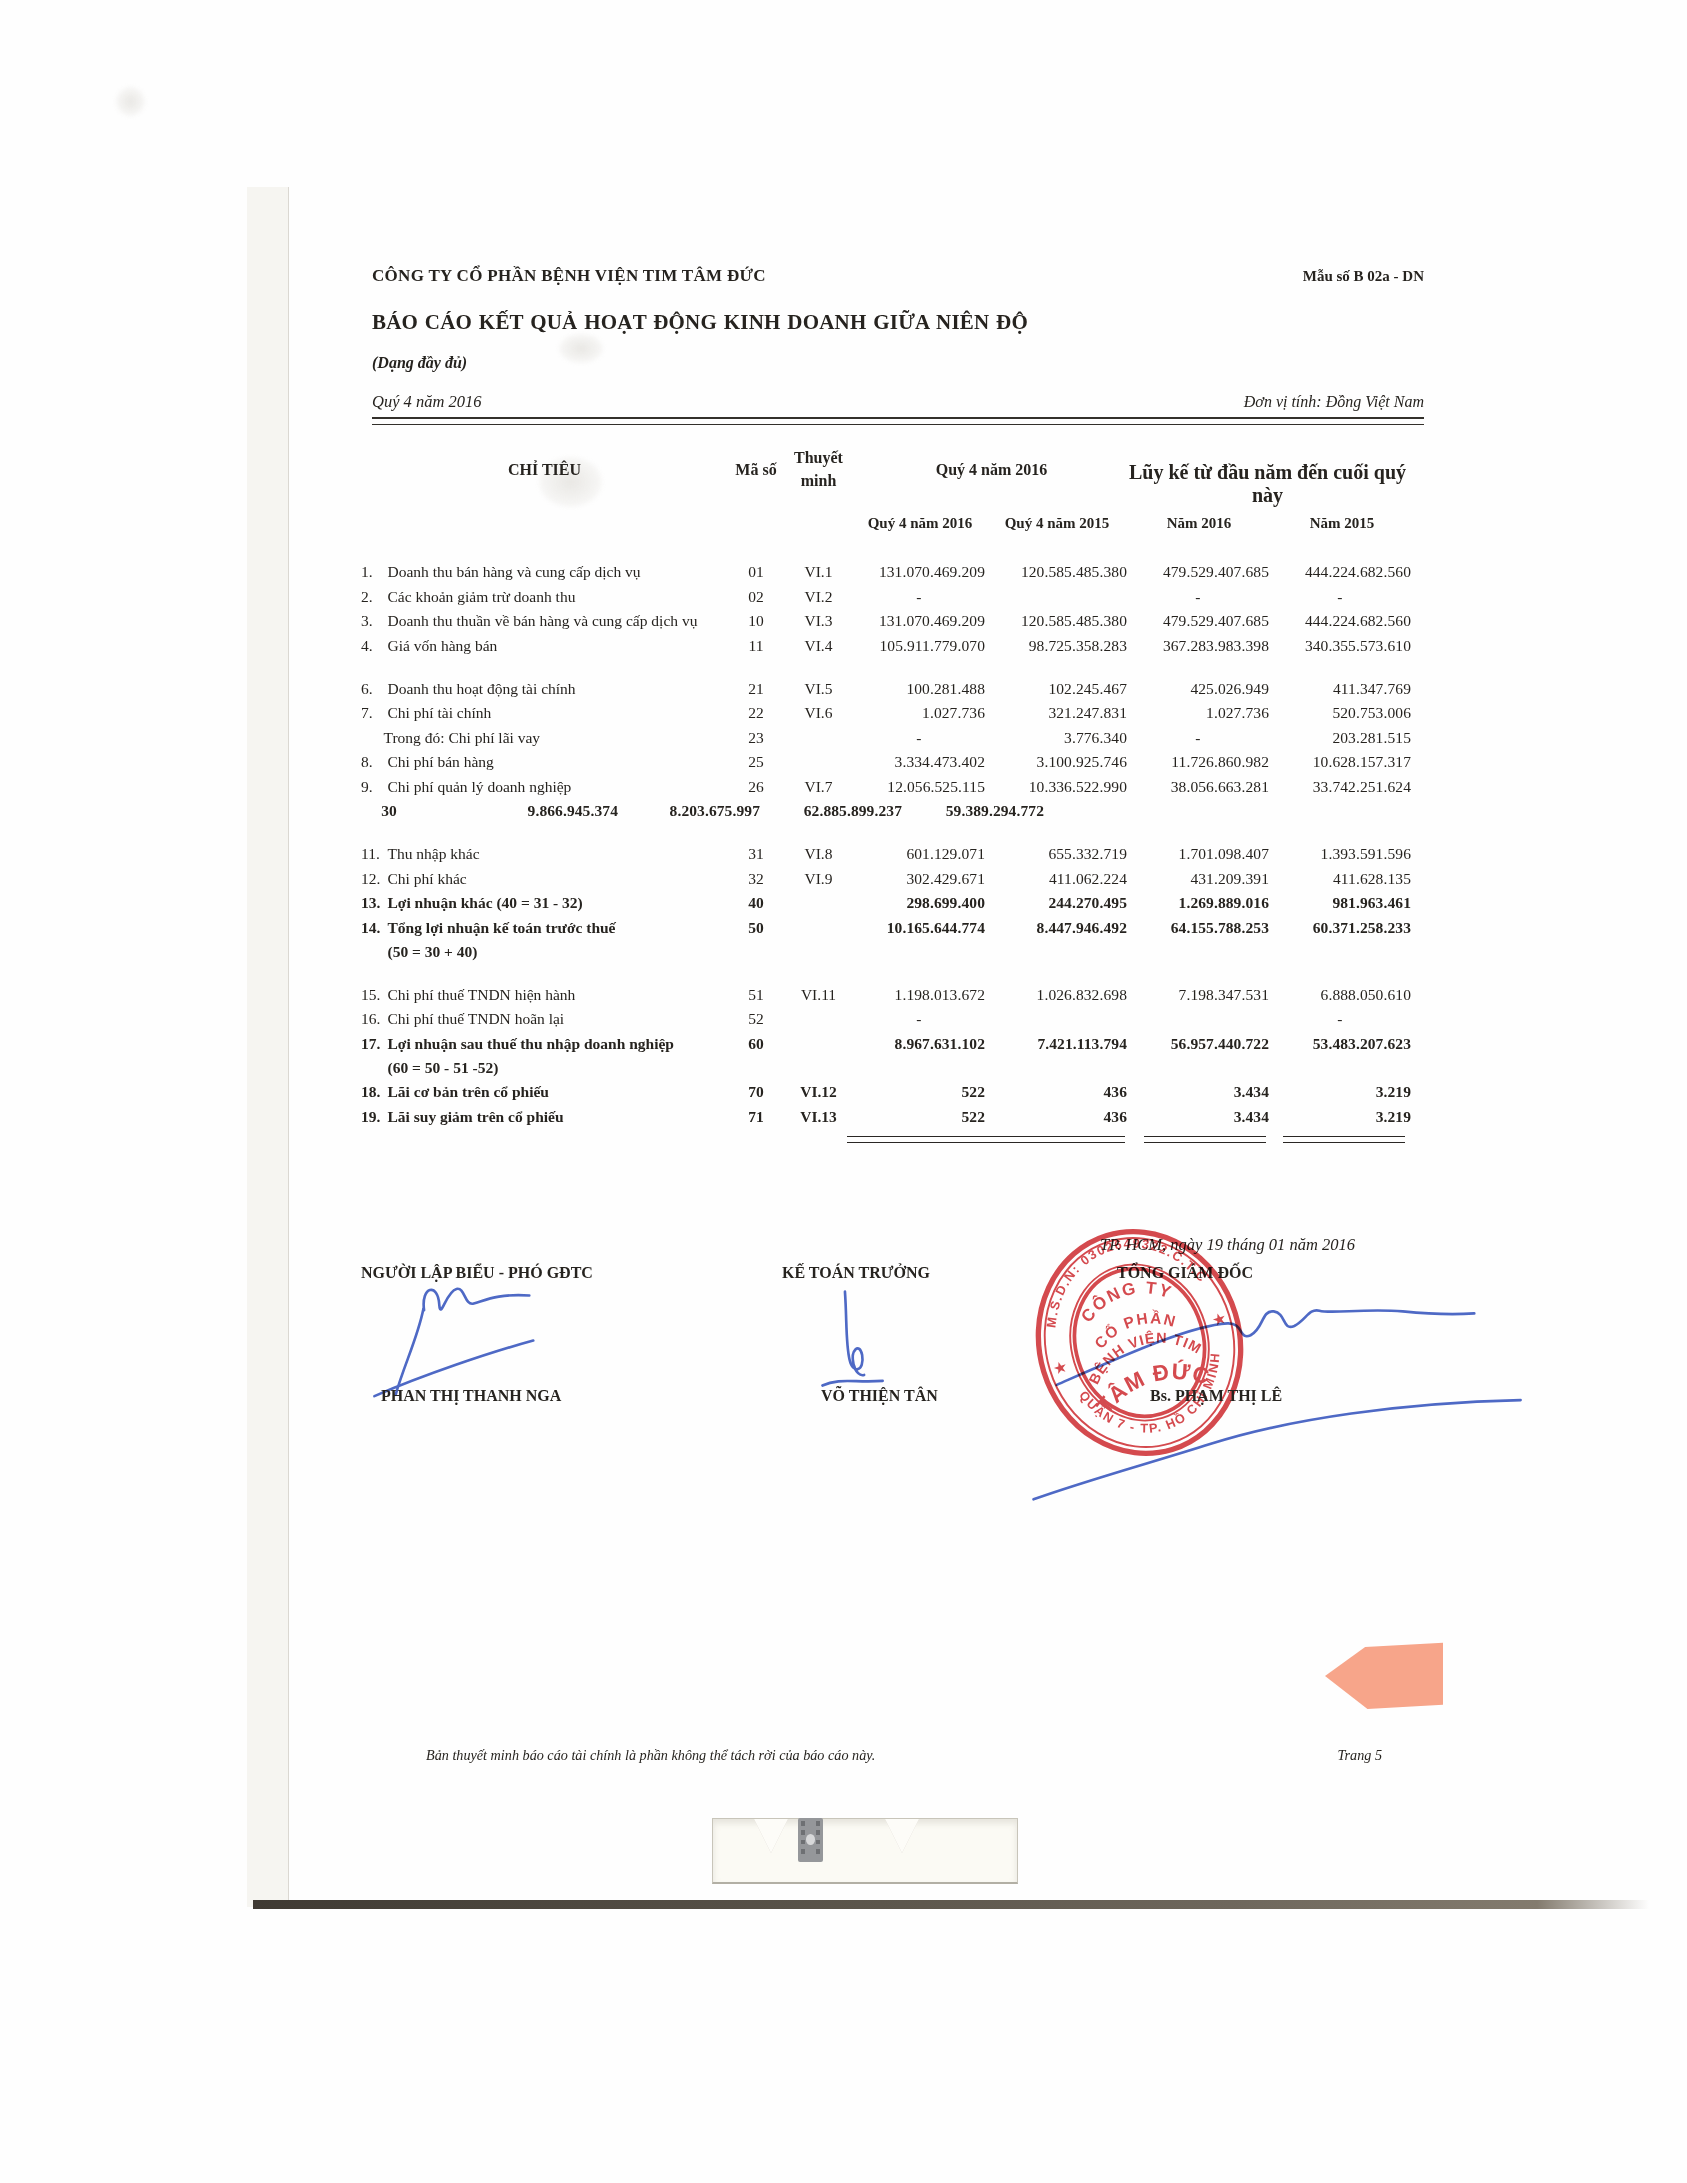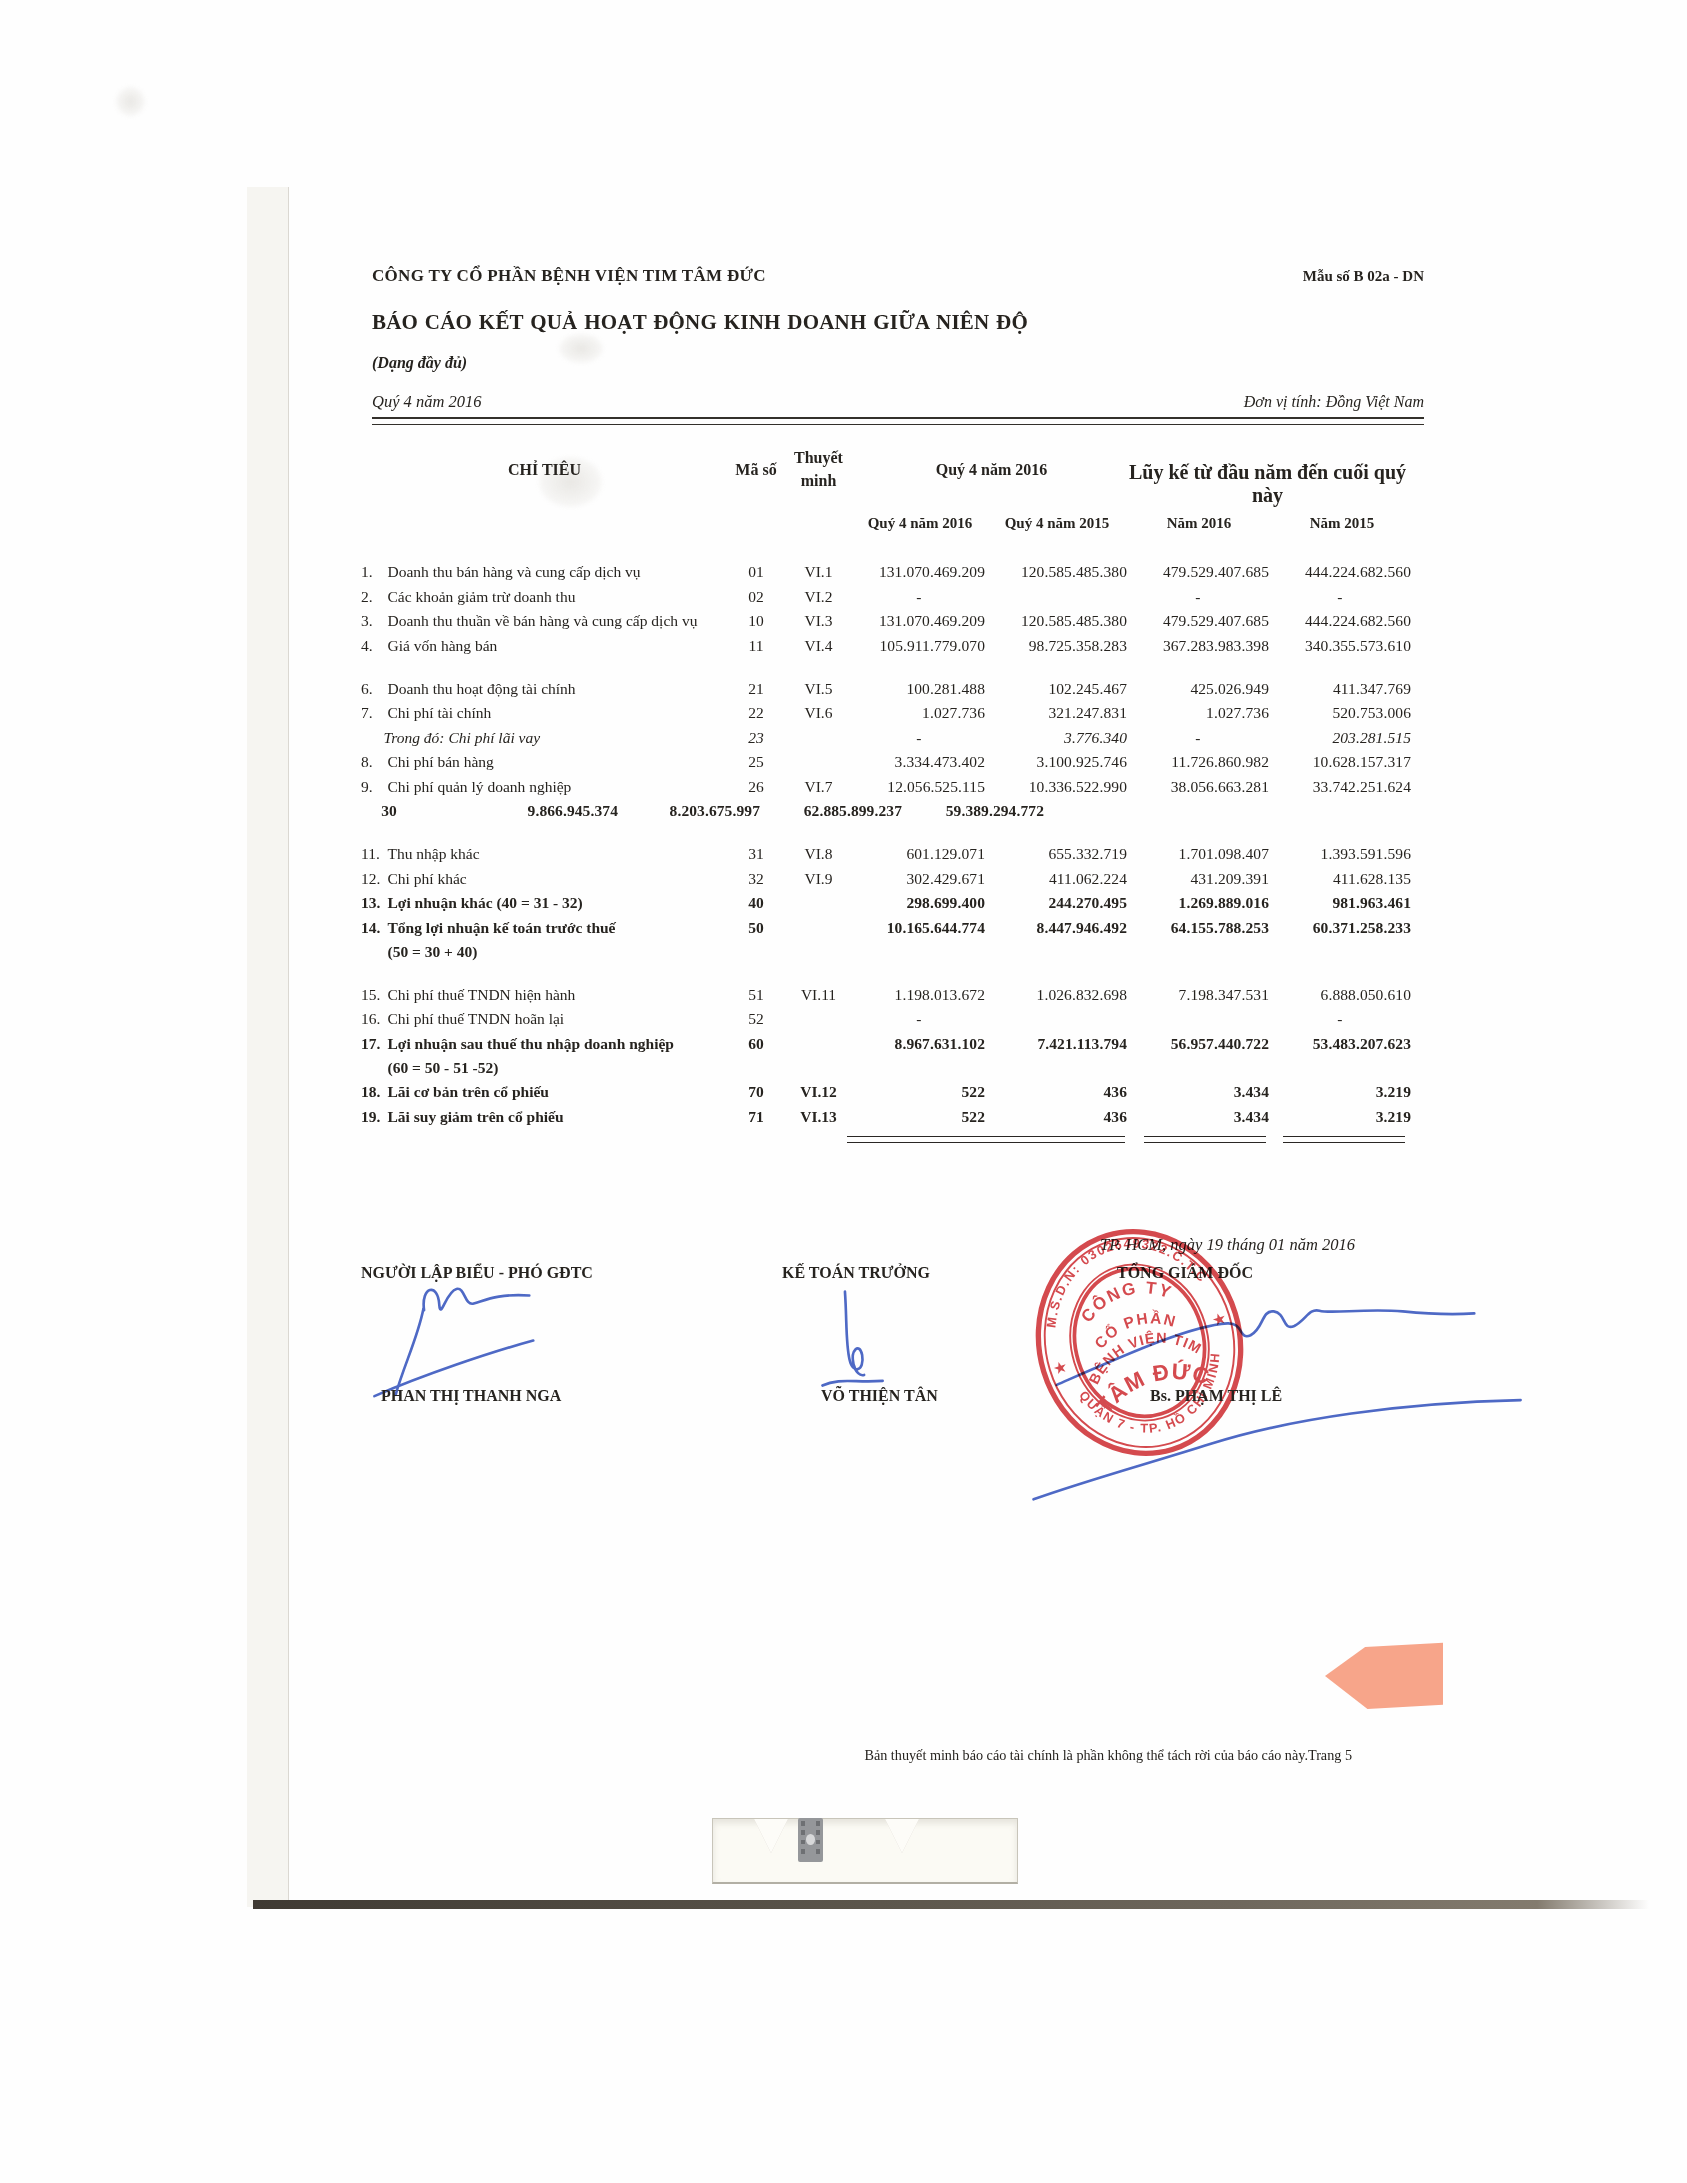--- a/index.html
+++ b/index.html
@@ -36,21 +36,21 @@
   .th-g2{left:761px;top:24px;width:291px;font-size:20px;}
   .th-sub{top:78px;font-size:15px;}
   .th-c1{left:493px;width:132px;} .th-c2{left:625px;width:142px;}
   .th-c3{left:767px;width:142px;} .th-c4{left:910px;width:142px;}
 
   
   .tbody{position:absolute;left:361px;top:560px;width:1052px;font-size:15.5px;}
   .trow{display:flex;align-items:flex-start;line-height:24.5px;}
   .trow.gap{margin-top:18.5px;}
   .trow.bold{font-weight:bold;}
-  .trow.italic{font-style:italic;}
+  .trow.italic{}
   .c-label{width:367px;padding-right:4px;box-sizing:border-box;}
   .no{display:inline-block;width:26.5px;}
   .indent-line{padding-left:22.5px;}
   .subline{padding-left:26.5px;line-height:24px;}
   .c-code{width:56px;text-align:center;}
   .c-note{width:69px;text-align:center;}
   .c-v{text-align:right;letter-spacing:0.1px;}
   .v1{width:132px;} .v2{width:142px;} .v3{width:142px;} .v4{width:142px;}
   .c-v.dash{text-align:center;}
   .rulerow{position:relative;height:18.5px;margin-top:2.6px;}
@@ -64,22 +64,22 @@
   .sig-names{position:absolute;left:361px;top:1387px;width:1052px;height:26.5px;font-weight:bold;font-size:16px;}
   .st{position:absolute;white-space:nowrap;}
   .st1{left:0;} .st2{left:421px;} .st3{left:756px;}
   .sn1{left:20px;} .sn2{left:460px;} .sn3{left:789px;}
   .ink{position:absolute;left:344px;top:1257px;width:1211px;height:265px;mix-blend-mode:multiply;}
   .seal{position:absolute;left:1033px;top:1224px;width:213px;height:237px;
         transform:rotate(-17deg);mix-blend-mode:multiply;opacity:.92;}
   .seal text{font-family:"Liberation Sans","DejaVu Sans",sans-serif;font-weight:bold;fill:#d23a3f;}
 
   
-  .footer{position:absolute;left:352px;top:1747px;width:1052px;display:flex;
-          justify-content:flex-end;font-size:14.2px;}
+  .footer{position:absolute;left:382px;top:1747px;width:1052px;display:flex;
+          justify-content:space-between;font-style:italic;font-size:14.2px;}
   .footer .note{padding-left:44px;}
   .footer .page{padding-right:52px;}
 
   
   .arrow-tab{position:absolute;left:1325px;top:1640px;width:118px;height:69px;background:#f7a58a;
              clip-path:polygon(100% 4%,34% 10%,0% 52%,36% 100%,100% 94%);}
 
   
   .card{position:absolute;left:712px;top:1818px;width:306px;height:66px;background:#fbfaf4;
         border:0.7px solid #c8c5ba;border-bottom:2px solid #b2afa4;box-sizing:border-box;

